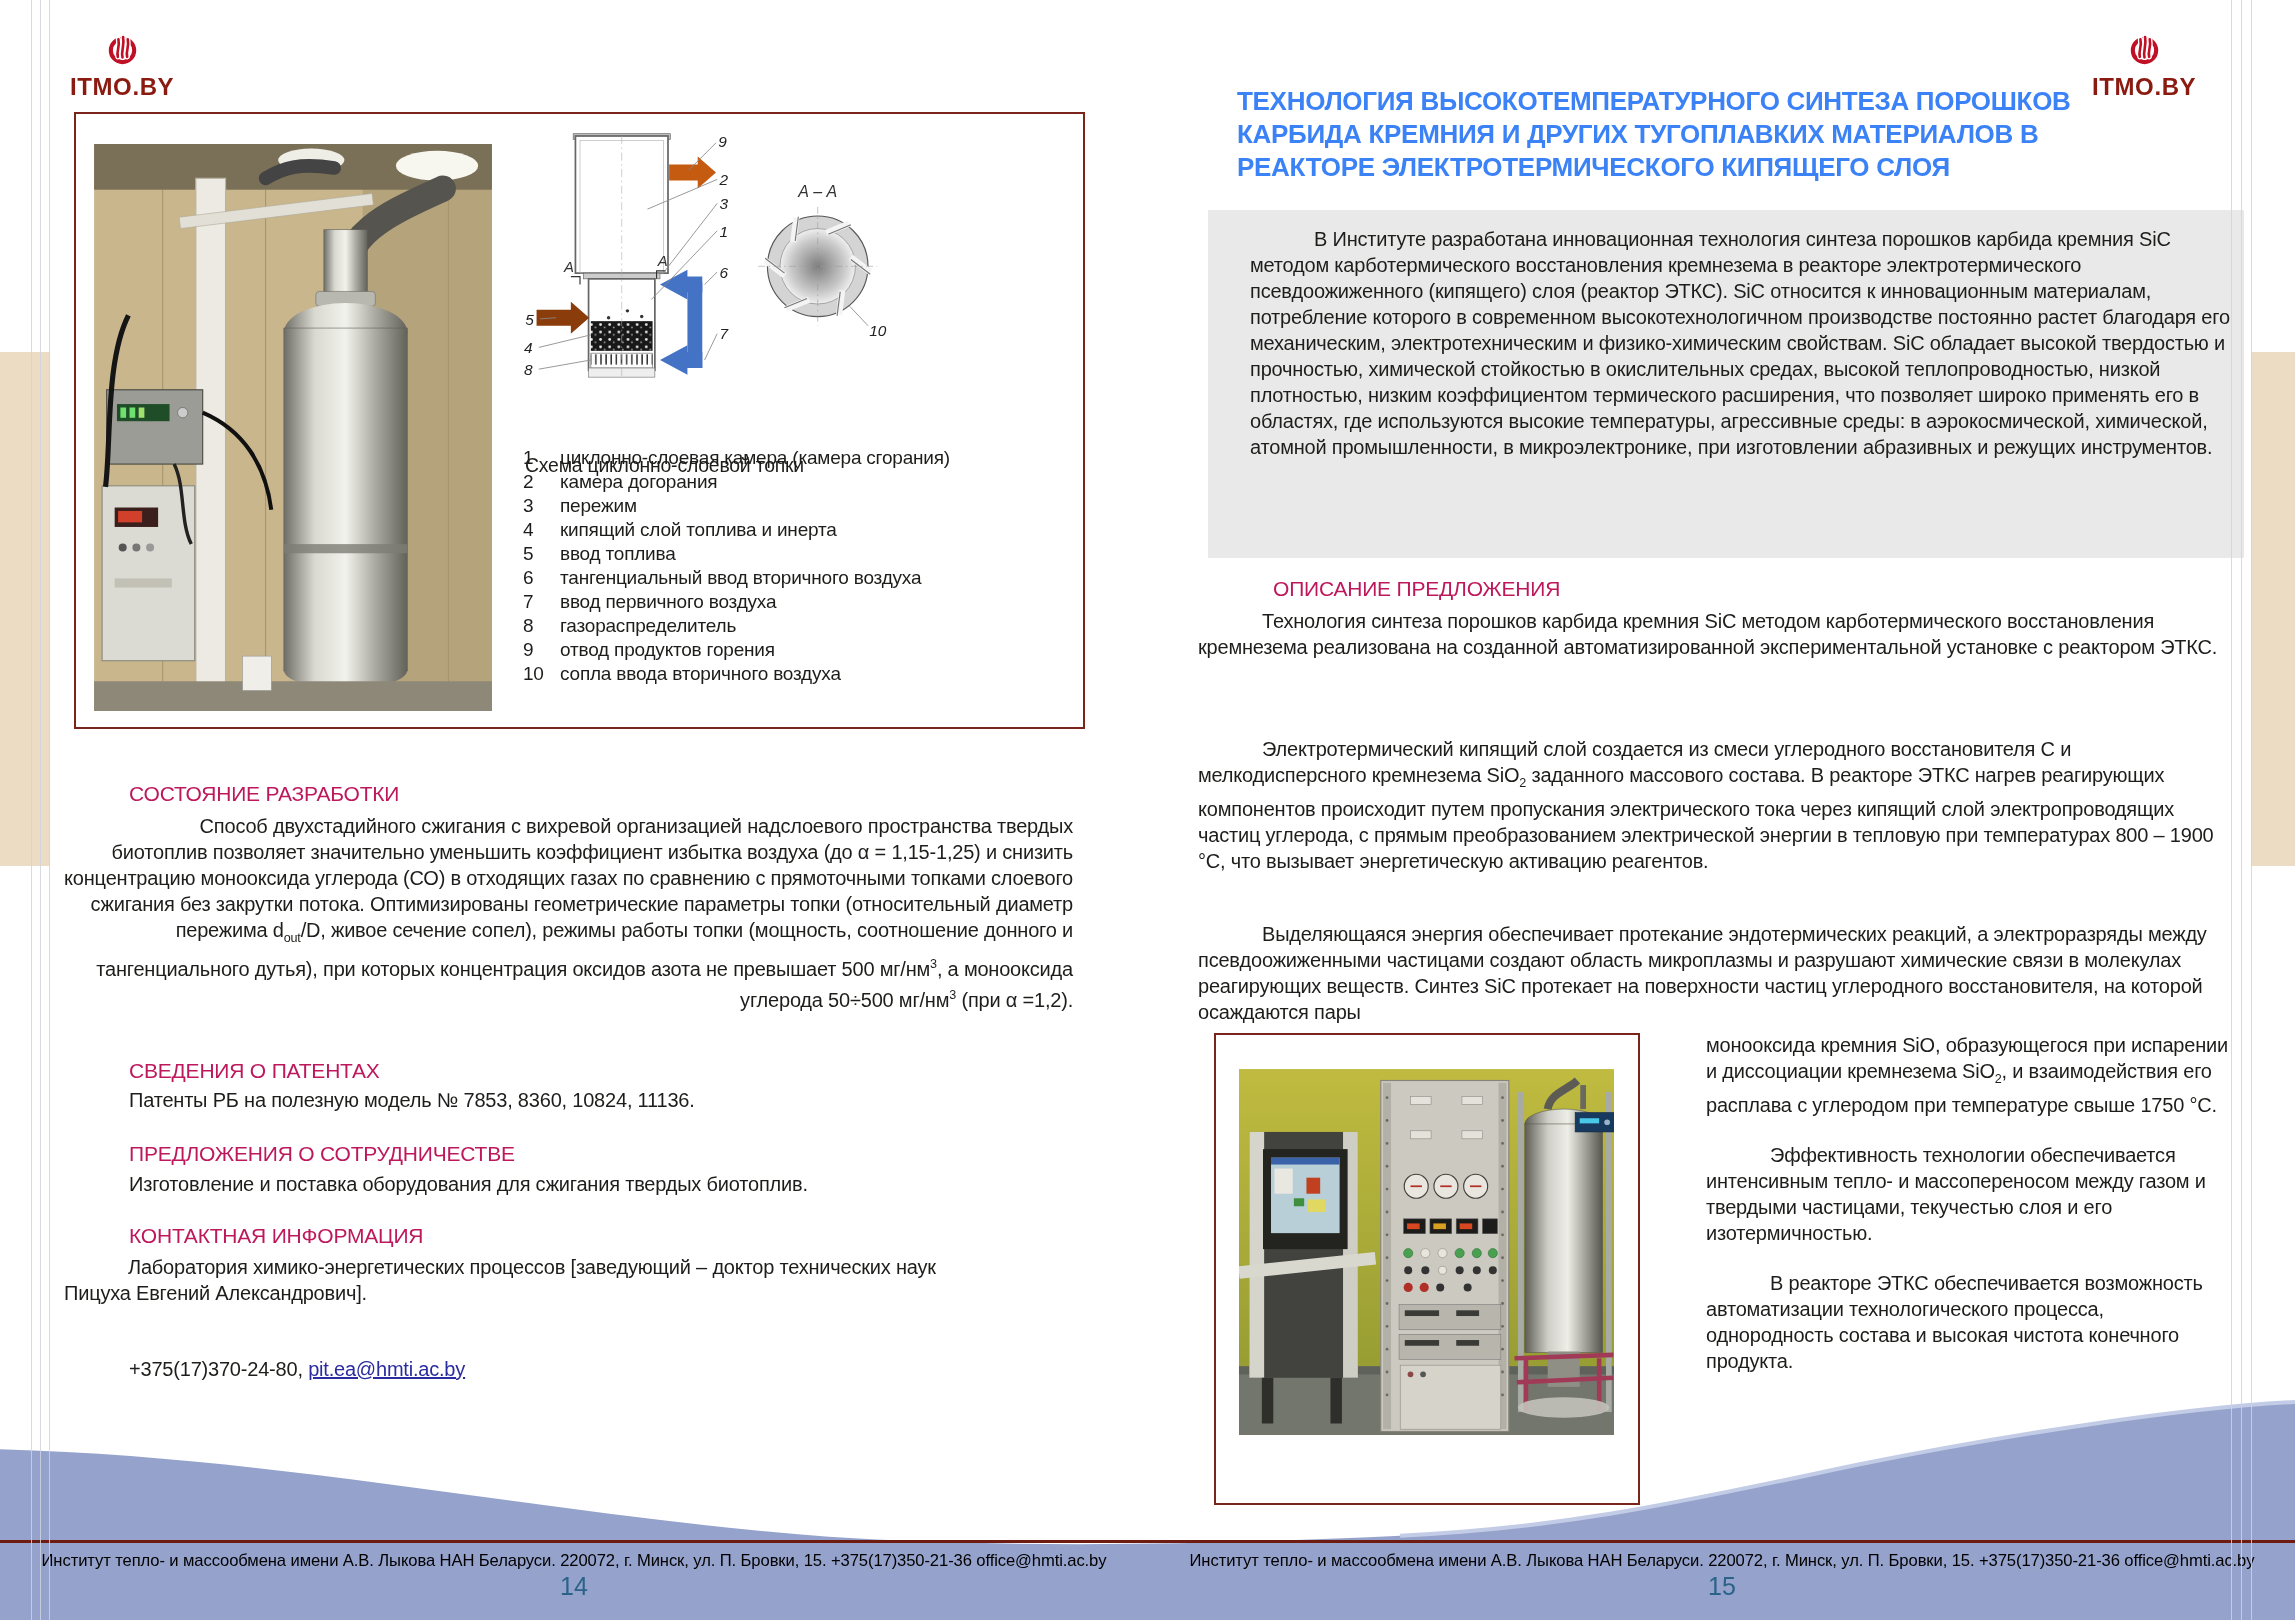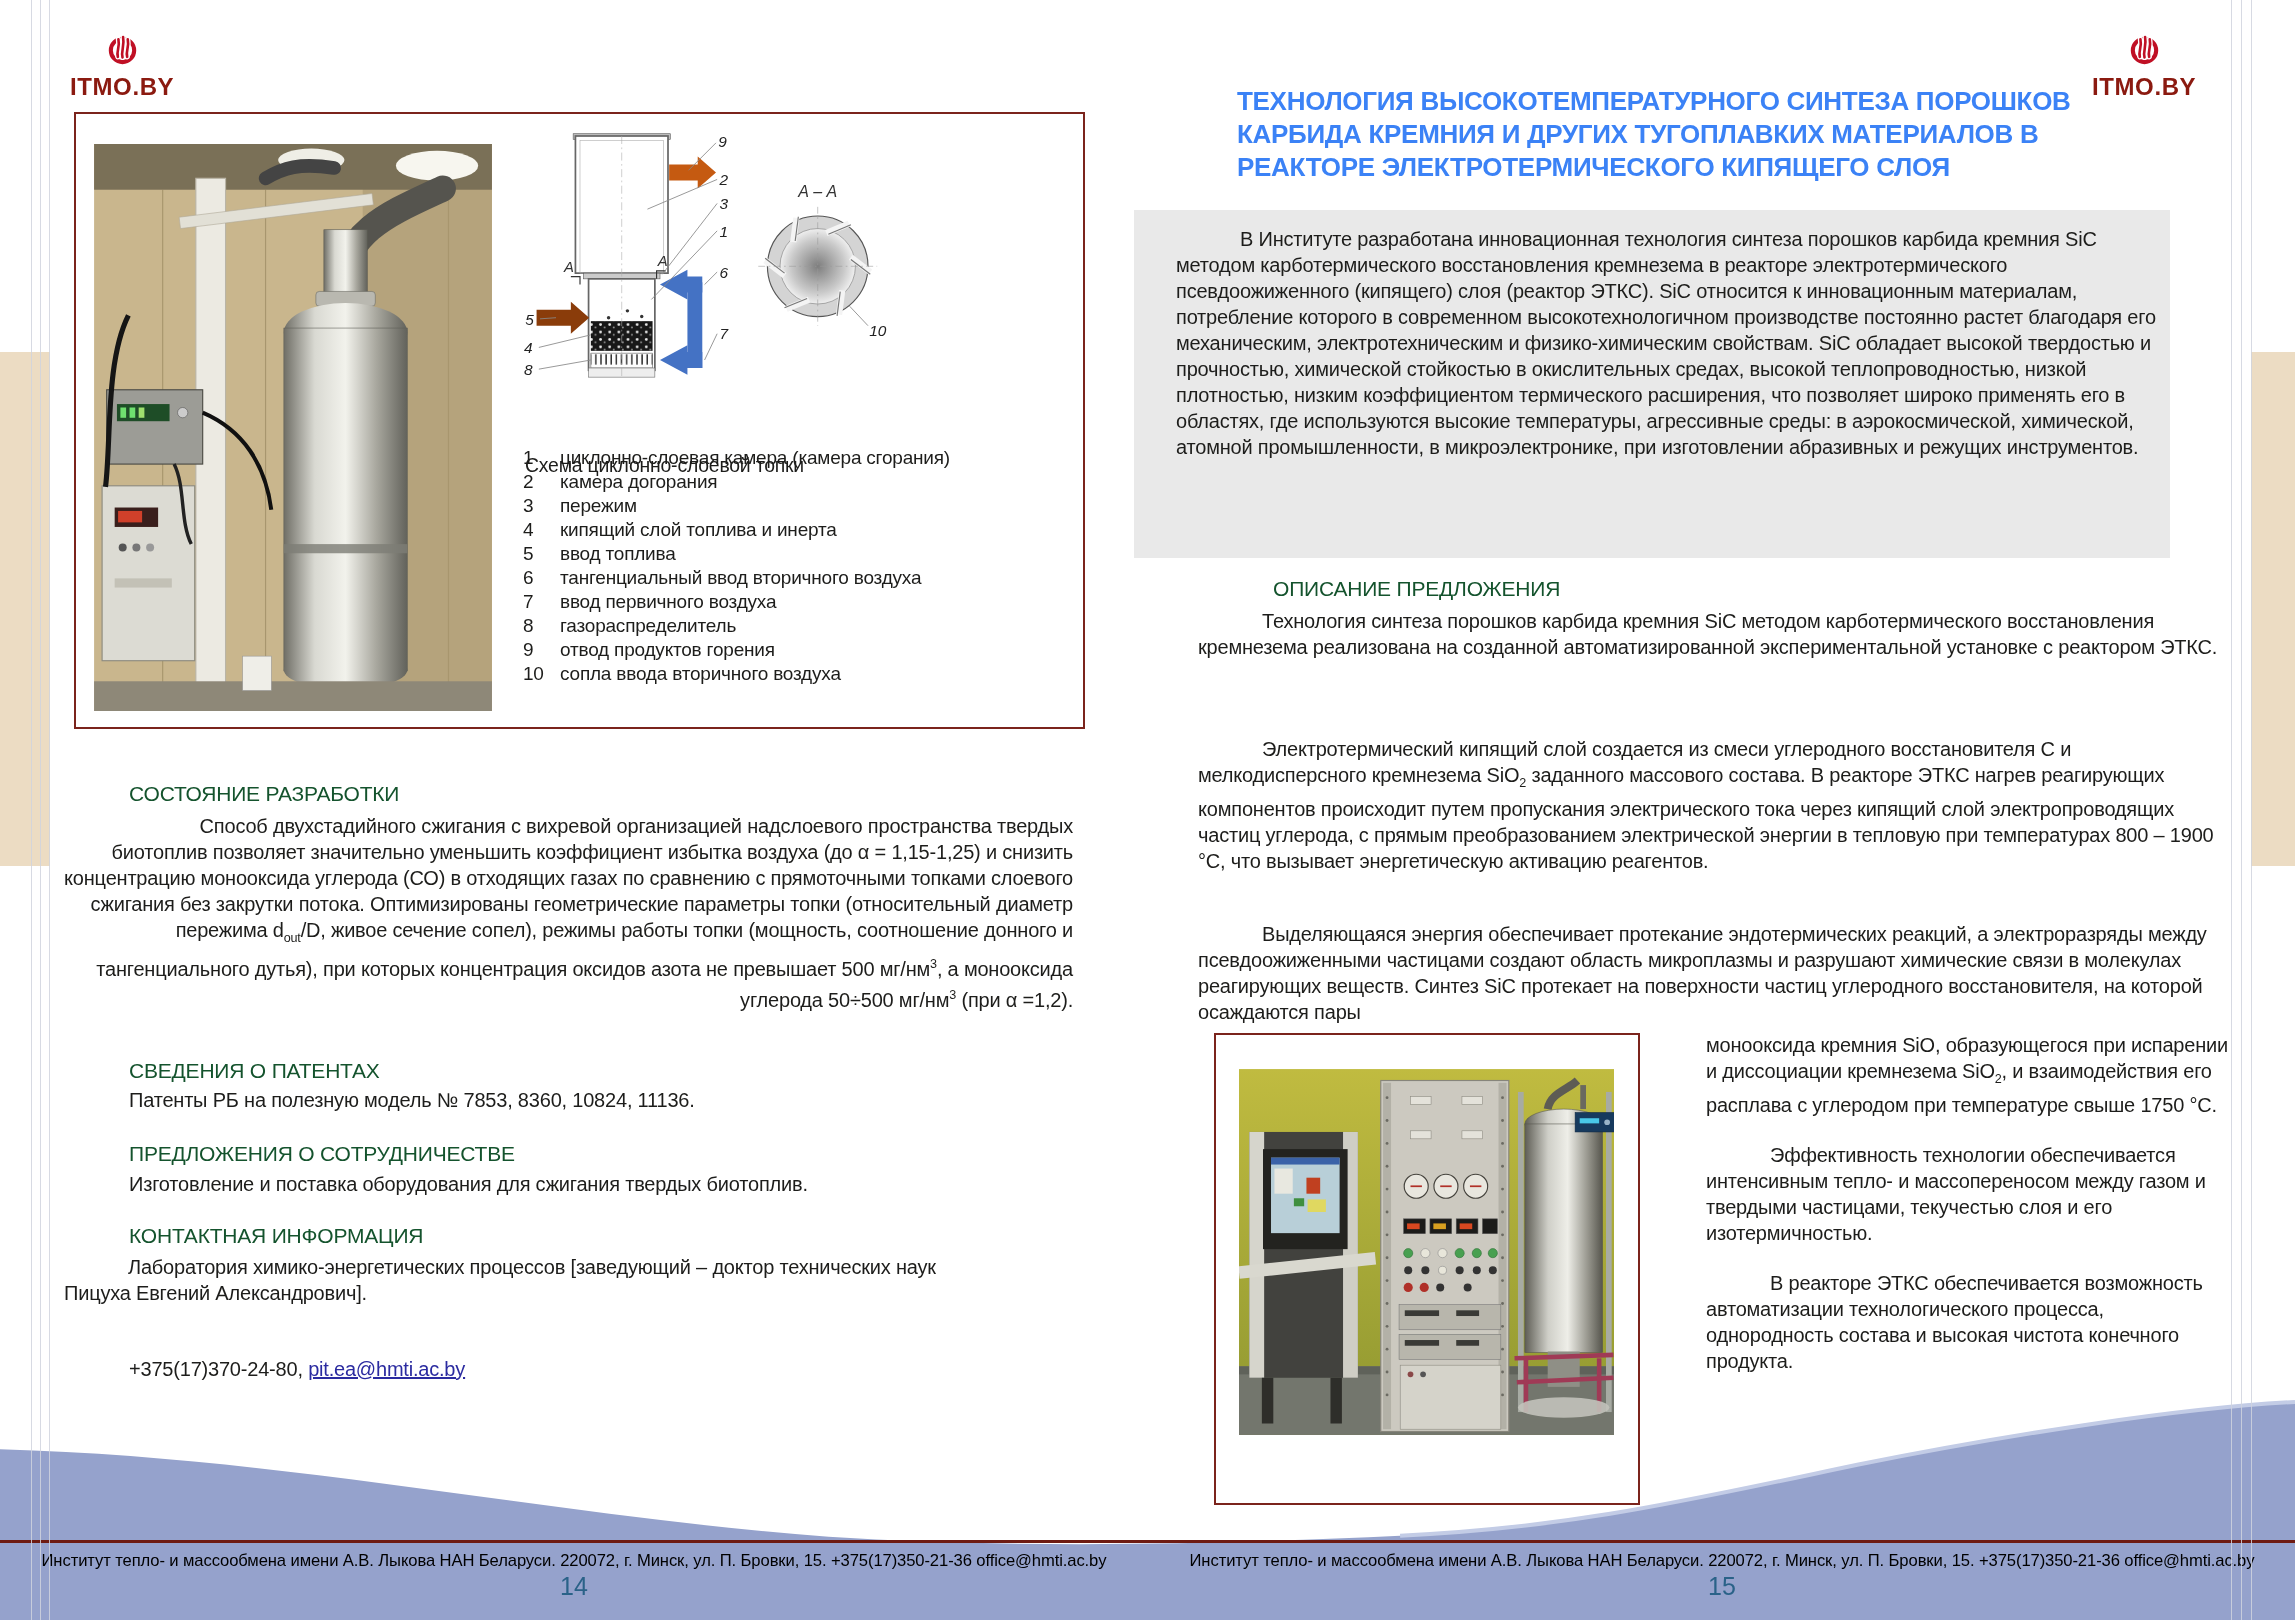--- a/index.html
+++ b/index.html
@@ -1,21 +1,21 @@
 <!DOCTYPE html>
 <html style="font-size:9.1px"><head>
 <meta charset="utf-8">
 <style>
   html,body{margin:0;padding:0;}
   body{width:2295px;height:1620px;position:relative;overflow:hidden;background:#fff;
        font-family:"Liberation Sans",sans-serif;color:#1d1d1b;}
   .abs{position:absolute;}
   .body-text{font-size:20px;line-height:26px;letter-spacing:-0.2px;text-align:left;}
   .indent{text-indent:64px;}
-  .sec-title{font-size:21px;letter-spacing:-0.2px;color:#14532d;font-weight:400;}
+  .sec-title{font-size:21px;letter-spacing:-0.2px;color:#be185d;font-weight:400;}
   sub.s{font-size:12.6px;vertical-align:-4.6px;}
   sup.s{font-size:12.6px;vertical-align:8px;}
   
   .beige{background:#ecdcc3;z-index:0;}
   .vline{width:1.1px;height:1620px;top:0;background:rgba(208,212,222,0.85);z-index:6;}
   
   .figure-box{border:2.3px solid #7b241c;background:#fff;z-index:2;}
   
   .brand{display:flex;align-items:center;gap:8px;z-index:3;flex-direction:column;}
   .brand-text{font-size:24px;font-weight:bold;color:#8b1a10;letter-spacing:0.6px;}
@@ -301,21 +301,21 @@
 <div class="abs body-text" style="left:129px;top:1356px;width:960px;z-index:2;">
   <span>+375(17)370-24-80, </span><a class="mail">pit.ea@hmti.ac.by</a>
 </div>
 
 <div class="abs page-title" style="left:1237px;top:85px;width:1006px;z-index:2;">
   <div>ТЕХНОЛОГИЯ ВЫСОКОТЕМПЕРАТУРНОГО СИНТЕЗА ПОРОШКОВ</div>
   <div>КАРБИДА КРЕМНИЯ И ДРУГИХ ТУГОПЛАВКИХ МАТЕРИАЛОВ В</div>
   <div>РЕАКТОРЕ ЭЛЕКТРОТЕРМИЧЕСКОГО КИПЯЩЕГО СЛОЯ</div>
 </div>
 
-<div class="abs gray-block body-text" style="left:1134px;top:210px;width:1036px;height:348px;z-index:2;padding-left:42px;">
+<div class="abs gray-block body-text" style="left:1208px;top:210px;width:1036px;height:348px;z-index:2;padding-left:42px;">
   <div class="indent">В Институте разработана инновационная технология синтеза порошков карбида кремния SiC методом карботермического восстановления кремнезема в реакторе электротермического псевдоожиженного (кипящего) слоя (реактор ЭТКС). SiC относится к инновационным материалам, потребление которого в современном высокотехнологичном производстве постоянно растет благодаря его механическим, электротехническим и физико-химическим свойствам. SiC обладает высокой твердостью и прочностью, химической стойкостью в окислительных средах, высокой теплопроводностью, низкой плотностью, низким коэффициентом термического расширения, что позволяет широко применять его в областях, где используются высокие температуры, агрессивные среды: в аэрокосмической, химической, атомной промышленности, в микроэлектронике, при изготовлении абразивных и режущих инструментов.</div>
 </div>
 
 <div class="abs sec-title" style="left:1273px;top:577px;z-index:2;">ОПИСАНИЕ ПРЕДЛОЖЕНИЯ</div>
 <div class="abs body-text indent" style="left:1198px;top:608px;width:1036px;z-index:2;">Технология синтеза порошков карбида кремния SiC методом карботермического восстановления кремнезема реализована на созданной автоматизированной экспериментальной установке с реактором ЭТКС.</div>
 
 <div class="abs body-text indent" style="left:1198px;top:736px;width:1036px;z-index:2;">
   <span>Электротермический кипящий слой создается из смеси углеродного восстановителя С и мелкодисперсного кремнезема SiO</span><sub class="s">2</sub><span> заданного массового состава. В реакторе ЭТКС нагрев реагирующих компонентов происходит путем пропускания электрического тока через кипящий слой электропроводящих частиц углерода, с прямым преобразованием электрической энергии в тепловую при температурах 800 – 1900 °С, что вызывает энергетическую активацию реагентов.</span>
 </div>
 

